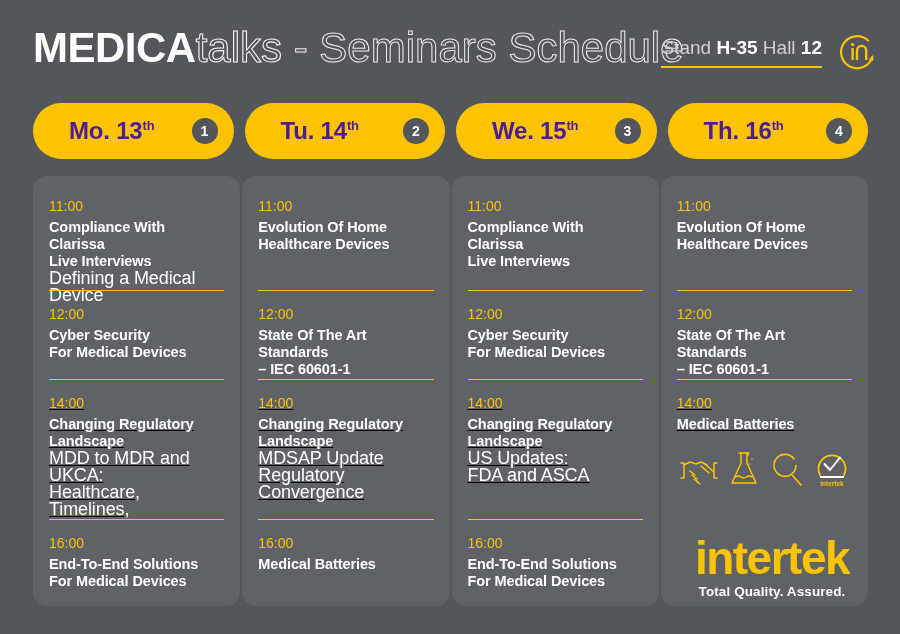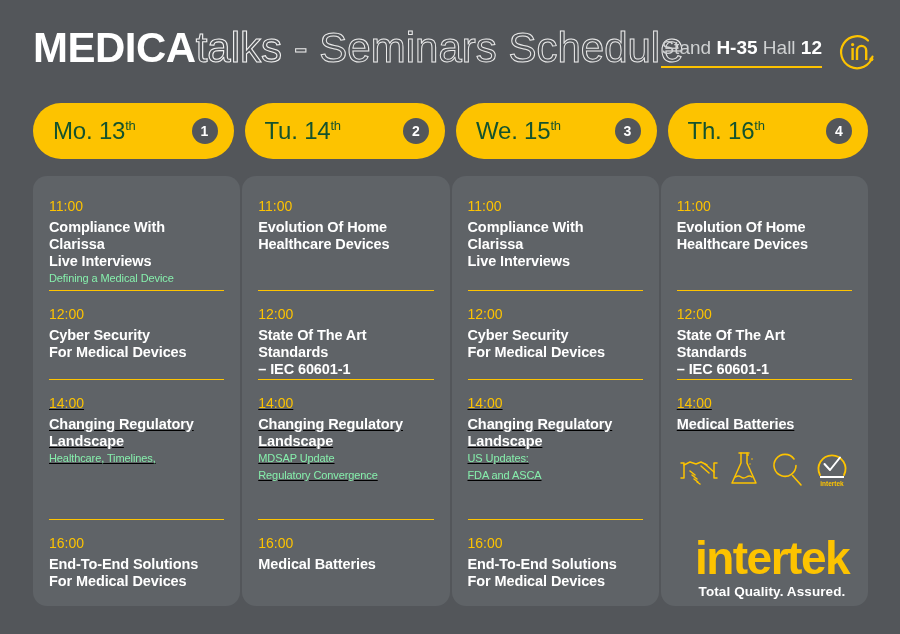--- a/index.html
+++ b/index.html
@@ -75,24 +75,25 @@
     flex: 1 1 0;
     background: #fdc300;
     border-radius: 28px;
     display: flex;
     align-items: center;
     justify-content: space-between;
     padding: 0 16px 0 20px;
     cursor: pointer;
   }
   .tab-label {
-    color: #14532d;
+    color: #4c1d95;
     font-size: 24px;
-    font-weight: 400;
+    font-weight: 700;
     letter-spacing: -0.2px;
+    margin-left: 16px;
   }
   .tab-label sup {
     font-size: 13px;
     vertical-align: super;
     line-height: 0;
   }
   .tab-num {
     width: 26px; height: 26px;
     border-radius: 50%;
     background: #53565a;
@@ -144,22 +145,22 @@
     margin-bottom: 3px;
   }
   .sess-title {
     color: #ffffff;
     font-weight: bold;
     font-size: 14.5px;
     line-height: 17px;
     letter-spacing: -0.1px;
   }
   .sess-sub {
-    color: #86efac;
-    font-size: 11px;
+    color: #ffffff;
+    font-size: 18px;
     line-height: 17px;
     font-weight: 400;
     letter-spacing: -0.1px;
   }
 
   
   .icon-row {
     position: absolute;
     left: 18px;
     top: 272px;
@@ -259,20 +260,21 @@
       <div class="time">12:00</div>
       <div class="sess-title">Cyber Security</div>
       <div class="sess-title">For Medical Devices</div>
       <div class="sess-sub"></div>
     </div>
     <div class="divider div-1"></div>
     <div class="slot slot-2">
       <div class="time">14:00</div>
       <div class="sess-title">Changing Regulatory</div>
       <div class="sess-title">Landscape</div>
+      <div class="sess-sub">MDD to MDR and UKCA:</div>
       <div class="sess-sub">Healthcare, Timelines,</div>
     </div>
     <div class="divider div-2"></div>
     <div class="slot slot-3">
       <div class="time">16:00</div>
       <div class="sess-title">End-To-End Solutions</div>
       <div class="sess-title">For Medical Devices</div>
     </div>
   </div>
 

